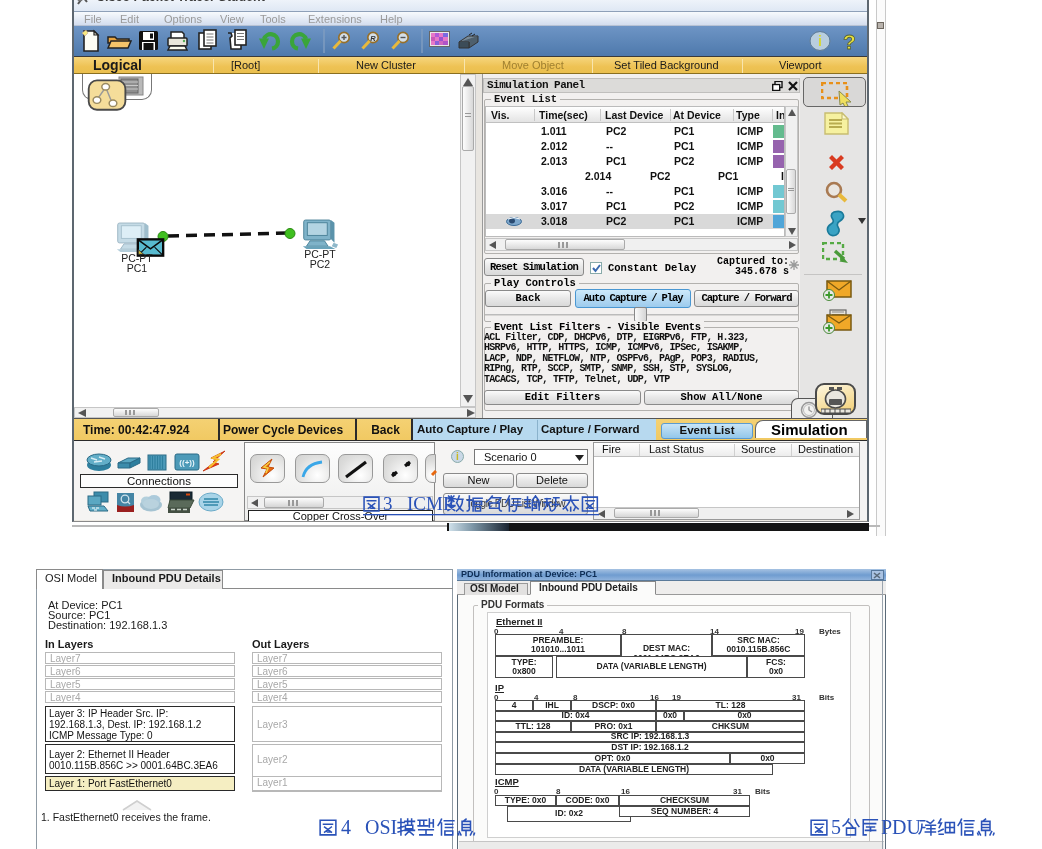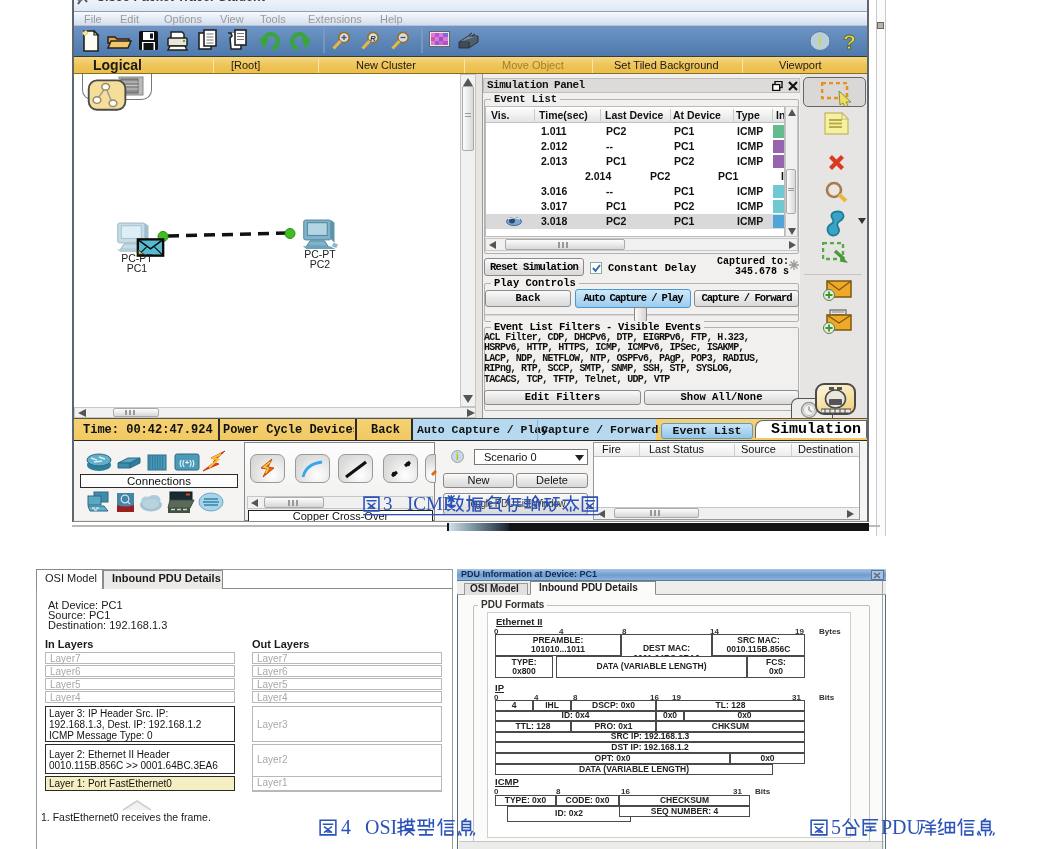--- a/index.html
+++ b/index.html
@@ -437,21 +437,21 @@
   <div class="abs" style="left:741px;top:383px;width:41px;height:32px;background:linear-gradient(160deg,#fdf6e0,#f2cf74);border:2px solid #4a4a4a;border-radius:9px;"></div>
   <svg class="abs" style="left:747px;top:387px;" width="30" height="26">
     <rect x="8" y="0" width="5" height="3" fill="#555"></rect>
       <rect x="16" y="0" width="5" height="3" fill="#555"></rect>
     <ellipse cx="14.5" cy="12" rx="10" ry="9" fill="#e9e6de" stroke="#4a4a4a" stroke-width="1.6"></ellipse>
     <rect x="8" y="12" width="13" height="6" rx="1" fill="#555"></rect>
     <rect x="0" y="22" width="30" height="4" fill="#e9e6de" stroke="#4a4a4a" stroke-width="1"></rect>
     <path d="M4 22 v4 M9 22 v4 M14 22 v4 M19 22 v4 M24 22 v4" stroke="#4a4a4a" stroke-width="1"></path>
   </svg>
 
-  <div class="abs" id="timebar" style="left:0;top:418px;width:793px;height:40px;background:linear-gradient(#f4d173,#eec254);border-top:1px solid #555;font-size:12px;font-family:Liberation Mono, monospace;">
+  <div class="abs" id="timebar" style="left:0;top:418px;width:793px;height:40px;background:linear-gradient(#f4d173,#eec254);border-top:1px solid #555;font-size:12px;">
     <span class="abs" style="left:9px;top:4px;font-weight:bold;color:#111;">Time: 00:42:47.924</span>
     <div class="abs" style="left:144px;top:0;width:1.5px;height:22px;background:#2a2a2a;"></div>
     <span class="abs" style="left:149px;top:4px;font-weight:bold;color:#111;width:131px;overflow:hidden;white-space:nowrap;">Power Cycle Devices</span>
     <div class="abs" style="left:281px;top:0;width:1.5px;height:22px;background:#2a2a2a;"></div>
     <span class="abs" style="left:287px;top:4px;font-weight:bold;color:#111;width:49px;text-align:center;">Back</span>
     <div class="abs" style="left:337px;top:0;width:1.5px;height:22px;background:#2a2a2a;"></div>
     <div class="abs" style="left:339px;top:0;width:243px;height:21px;background:#b7d9ef;"></div>
     <span class="abs" style="left:343px;top:4px;font-weight:bold;color:#111;font-size:11.5px;">Auto Capture / Play</span>
     <div class="abs" style="left:463px;top:1px;width:1px;height:20px;background:#8ab2cc;"></div>
     <span class="abs" style="left:467px;top:4px;font-weight:bold;color:#111;font-size:11.5px;">Capture / Forward</span>

